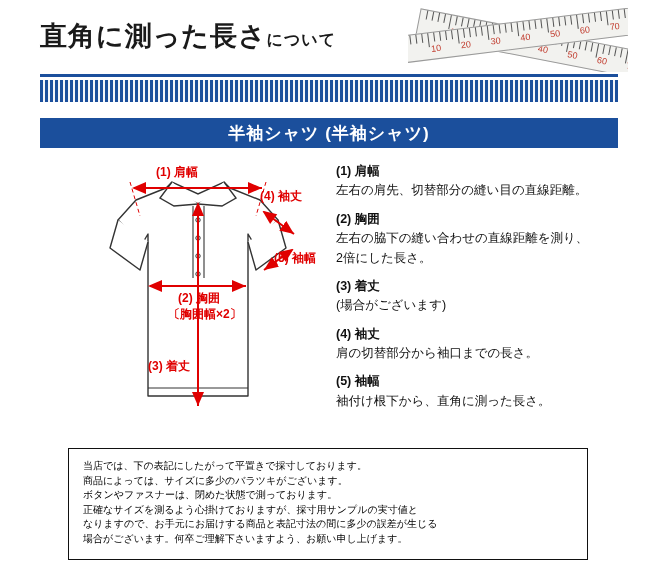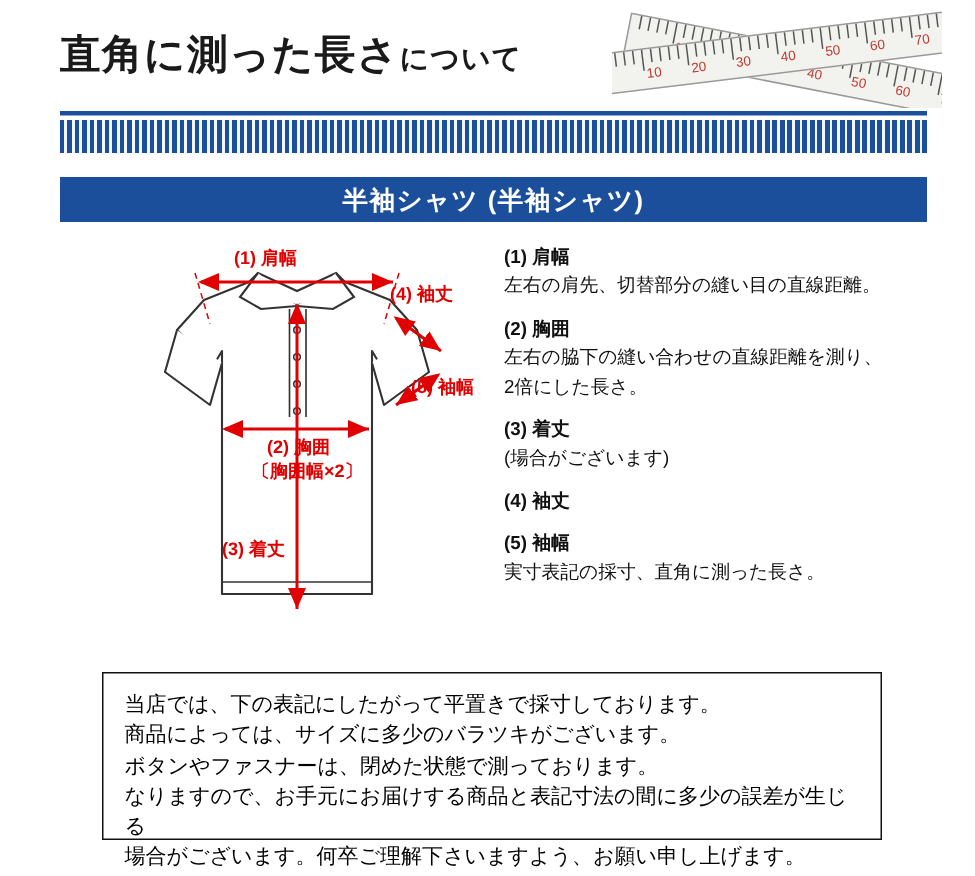--- a/index.html
+++ b/index.html
@@ -14,21 +14,21 @@
   .page{position:relative;width:650px;height:584px;}
 
   
   .header{
     position:absolute;left:40px;top:18px;width:578px;height:56px;
   }
   .header-title{
     font-size:27px;font-weight:bold;color:#1a1a1a;letter-spacing:1px;
     white-space:nowrap;
   }
-  .header-title .small{font-size:19px;}
+  .header-title .small{font-size:16px;}
   .header-rule{
     position:absolute;left:40px;top:74px;width:578px;height:3px;background:#1b4f9c;
   }
   
   .tape{
     position:absolute;right:22px;top:6px;width:220px;height:66px;overflow:hidden;
   }
   .tape .strip{
     position:absolute;background:#f2f2ef;border:1px solid #9a9a9a;
     height:26px;transform-origin:left center;
@@ -77,21 +77,21 @@
   .defs .item{margin-bottom:9px;}
   .defs .ttl{font-weight:bold;}
   .defs .ln{display:block;}
 
   
   .note{
     position:absolute;left:68px;top:448px;width:520px;height:112px;
     border:1px solid #111;
     padding:10px 14px 0 14px;
     box-sizing:border-box;
-    font-size:14px;line-height:1.45;
+    font-size:10px;line-height:1.45;
   }
   .note .ln{display:block;}
 </style>
 </head>
 <body>
 
 <div class="page">
 
   <div class="tape">
     <div class="strip s1" id="tape1">
@@ -260,28 +260,30 @@
       <span class="ttl ln">(2) 胸囲</span>
       <span class="ln">左右の脇下の縫い合わせの直線距離を測り、</span>
       <span class="ln">2倍にした長さ。</span>
     </div>
     <div class="item">
       <span class="ttl ln">(3) 着丈</span>
       <span class="ln">(場合がございます)</span>
     </div>
     <div class="item">
       <span class="ttl ln">(4) 袖丈</span>
+      <span class="ln">肩の切替部分から袖口までの長さ。</span>
     </div>
     <div class="item">
       <span class="ttl ln">(5) 袖幅</span>
-      <span class="ln">実寸表記の採寸、直角に測った長さ。</span>
+      <span class="ln">袖付け根下から、直角に測った長さ。</span>
     </div>
   </div>
 
   <div class="note">
     <span class="ln">当店では、下の表記にしたがって平置きで採寸しております。</span>
     <span class="ln">商品によっては、サイズに多少のバラツキがございます。</span>
     <span class="ln">ボタンやファスナーは、閉めた状態で測っております。</span>
+    <span class="ln">正確なサイズを測るよう心掛けておりますが、採寸用サンプルの実寸値と</span>
     <span class="ln">なりますので、お手元にお届けする商品と表記寸法の間に多少の誤差が生じる</span>
     <span class="ln">場合がございます。何卒ご理解下さいますよう、お願い申し上げます。</span>
   </div>
 
 </div>
 
 </body></html>

